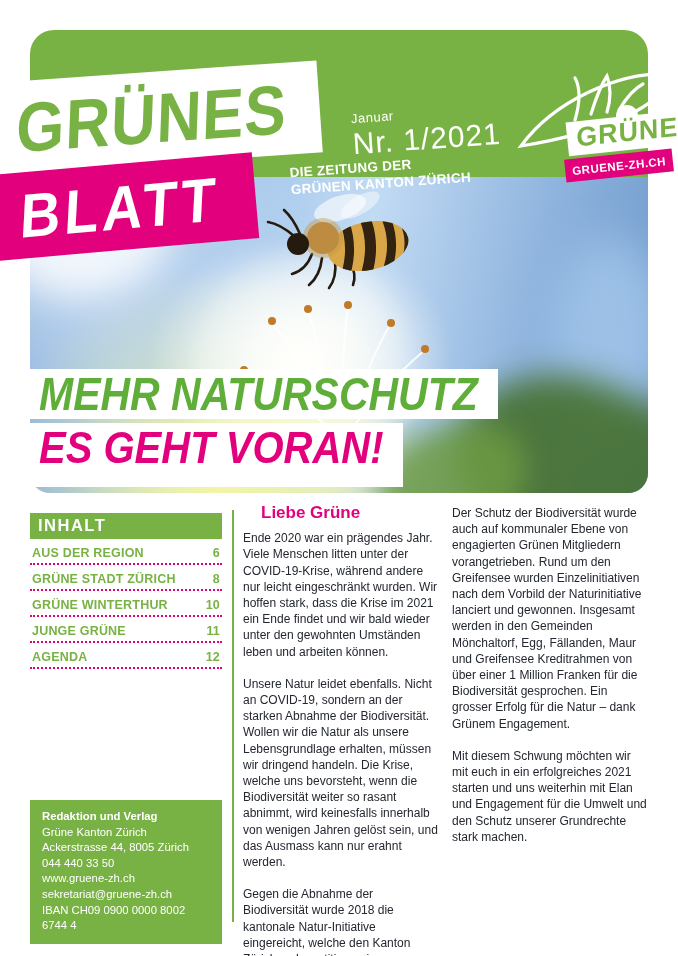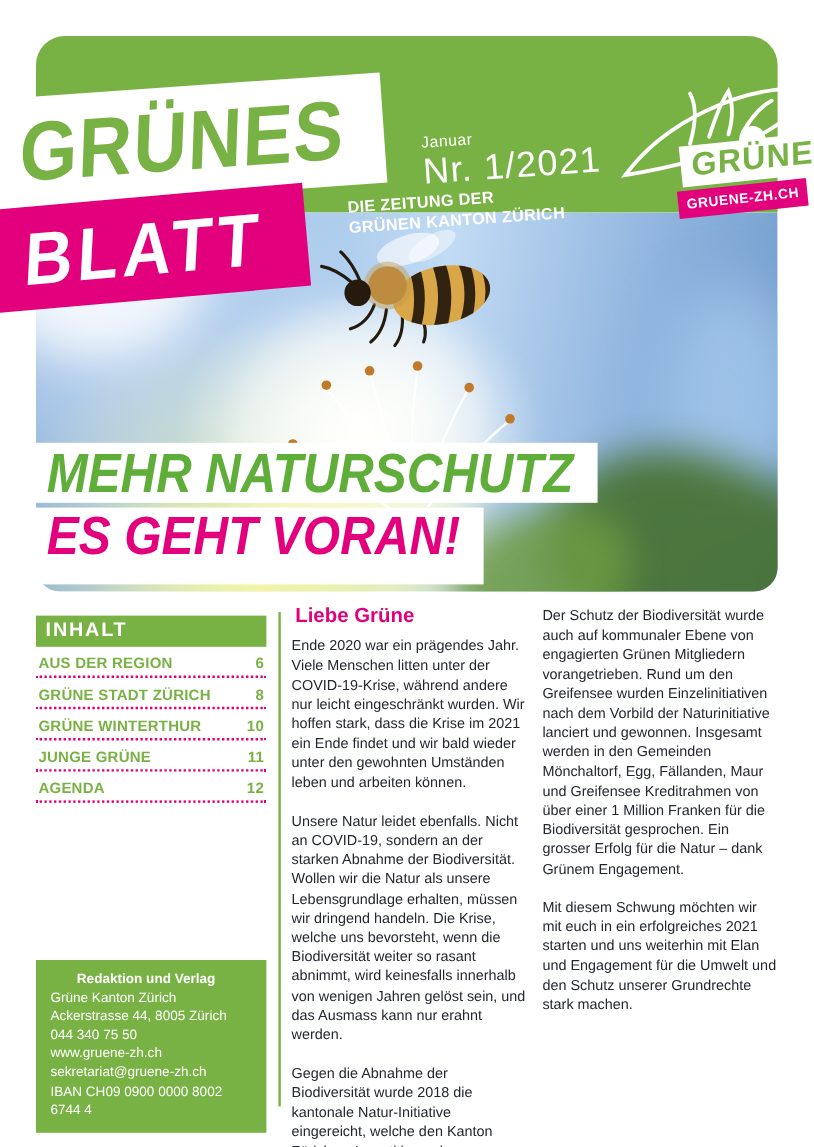--- a/index.html
+++ b/index.html
@@ -88,26 +88,26 @@
   .toc{position:absolute;left:30px;top:513px;width:192px;z-index:2;}
   .toc-header{background:#79b244;color:#fff;font-weight:bold;font-size:16.5px;
     letter-spacing:1.5px;padding:3px 16px 4px 8px;}
   .toc-row{display:flex;justify-content:space-between;align-items:flex-end;
     color:#79b244;font-weight:bold;font-size:12.5px;letter-spacing:.2px;
     padding:7px 2px 3px 2px;border-bottom:2px dotted #e2007d;}
   .imprint{
     position:absolute;left:30px;top:800px;width:168px;background:#79b244;color:#fff;
     padding:9px 12px 10px;font-size:11.3px;line-height:15.6px;z-index:2;
   }
-  .imprint .title{font-weight:bold;margin-left:22px;}
+  .imprint .title{font-weight:bold;}
   .v-divider{position:absolute;left:232px;top:510px;width:2px;height:412px;background:#79b244;}
   .col{position:absolute;top:505px;width:197px;color:#23272f;font-size:12px;line-height:16.2px;z-index:2;}
   .col-1{left:243px;}
   .col-2{left:452px;}
-  .greeting{color:#e2007d;font-size:17px;font-weight:bold;margin:0 0 9px 3px;}
+  .greeting{color:#e2007d;font-size:17px;font-weight:bold;margin:0 0 9px 18px;}
   .col p{margin:0 0 16px 0;}
 </style>
 </head>
 <body>
 
 <div class="page">
 
   <div class="header-panel">
     <div class="issue-block">
       <div class="issue-month">Januar</div>
@@ -230,21 +230,21 @@
     <div class="toc-row">
       <span>AGENDA</span>
       <span>12</span>
     </div>
   </div>
 
   <div class="imprint">
     <div class="title">Redaktion und Verlag</div>
     <div>Grüne Kanton Zürich</div>
     <div>Ackerstrasse 44, 8005 Zürich</div>
-    <div>044 340 75 50</div>
+    <div>044 440 33 50</div>
     <div>www.gruene-zh.ch</div>
     <div>sekretariat@gruene-zh.ch</div>
     <div>IBAN CH09 0900 0000 8002 6744 4</div>
   </div>
 
   <div class="v-divider"></div>
 
   <div class="col col-1">
     <div class="greeting">Liebe Grüne</div>
     <p>Ende 2020 war ein prägendes Jahr. Viele Menschen litten unter der COVID-19-Krise, während andere nur leicht eingeschränkt wurden. Wir hoffen stark, dass die Krise im 2021 ein Ende findet und wir bald wieder unter den gewohnten Umständen leben und arbeiten können.</p>

